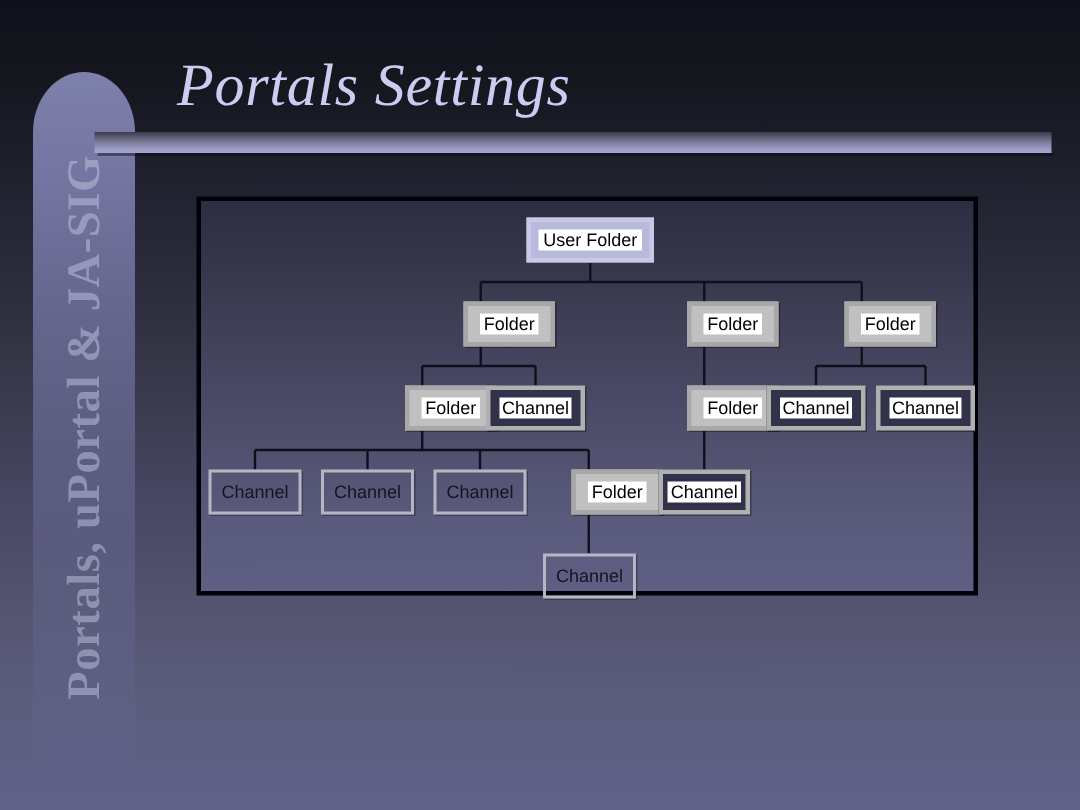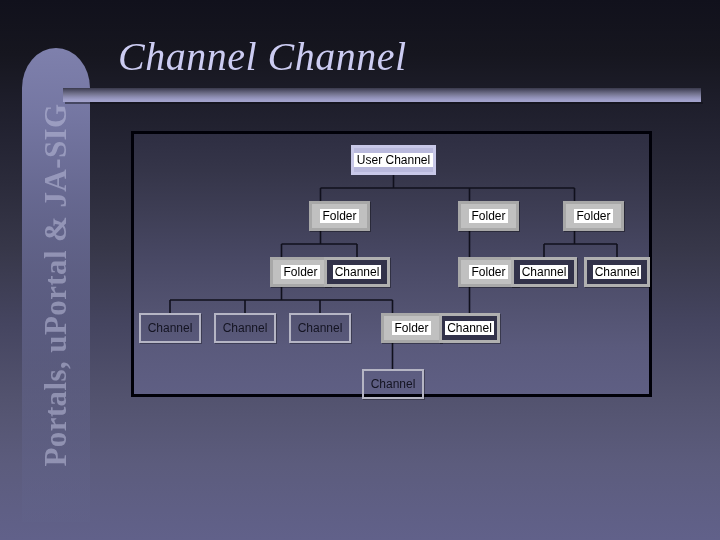--- a/index.html
+++ b/index.html
@@ -197,21 +197,21 @@
 </style>
 </head>
 <body>
 
 <div id="slide">
 
   <div id="sidebar">
     <div id="sidebar-label">Portals, uPortal &amp; JA-SIG</div>
   </div>
 
-  <div id="title">Channel Channel</div>
+  <div id="title">Portals Settings</div>
 
   <div id="rule"></div>
   <div id="rule-shadow"></div>
 
   <div id="panel">
     <div id="diagram">
       <svg id="wires" viewBox="0 0 515 260" preserveAspectRatio="none">
           <line x1="259.5" y1="41" x2="259.5" y2="54" stroke="#10101c" stroke-width="1.6"></line>
           <line x1="186.5" y1="54" x2="440.5" y2="54" stroke="#10101c" stroke-width="1.6"></line>
           <line x1="186.5" y1="54" x2="186.5" y2="67" stroke="#10101c" stroke-width="1.6"></line>
@@ -230,21 +230,21 @@
           <line x1="36" y1="166" x2="258.5" y2="166" stroke="#10101c" stroke-width="1.6"></line>
           <line x1="36" y1="166" x2="36" y2="179" stroke="#10101c" stroke-width="1.6"></line>
           <line x1="111" y1="166" x2="111" y2="179" stroke="#10101c" stroke-width="1.6"></line>
           <line x1="186" y1="166" x2="186" y2="179" stroke="#10101c" stroke-width="1.6"></line>
           <line x1="258.5" y1="166" x2="258.5" y2="179" stroke="#10101c" stroke-width="1.6"></line>
           <line x1="335.5" y1="153" x2="335.5" y2="179" stroke="#10101c" stroke-width="1.6"></line>
           <line x1="258.5" y1="209" x2="258.5" y2="235" stroke="#10101c" stroke-width="1.6"></line>
         </svg>
 
     <div class="node root" style="left: 217px; top: 11px; width: 85px; height: 30px;">
-          <span class="cap">User Channel</span>
+          <span class="cap">User Folder</span>
         </div>
         <div class="node folder" style="left: 156px; top: 67px; width: 61px; height: 30px;">
           <span class="cap">Folder</span>
         </div>
         <div class="node folder" style="left: 305px; top: 67px; width: 61px; height: 30px;">
           <span class="cap">Folder</span>
         </div>
         <div class="node folder" style="left: 410px; top: 67px; width: 61px; height: 30px;">
           <span class="cap">Folder</span>
         </div>

